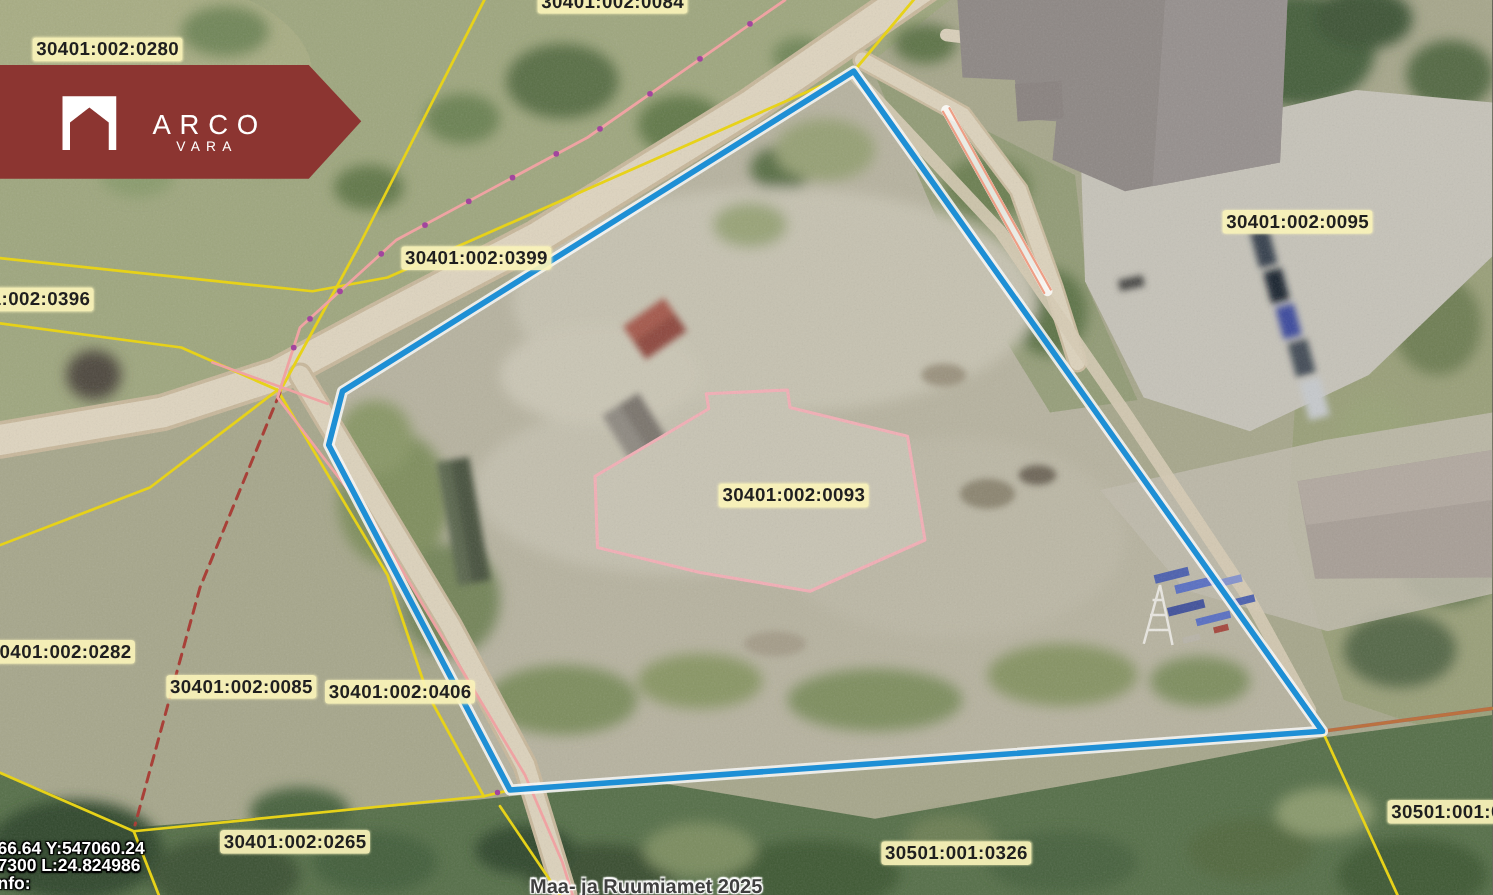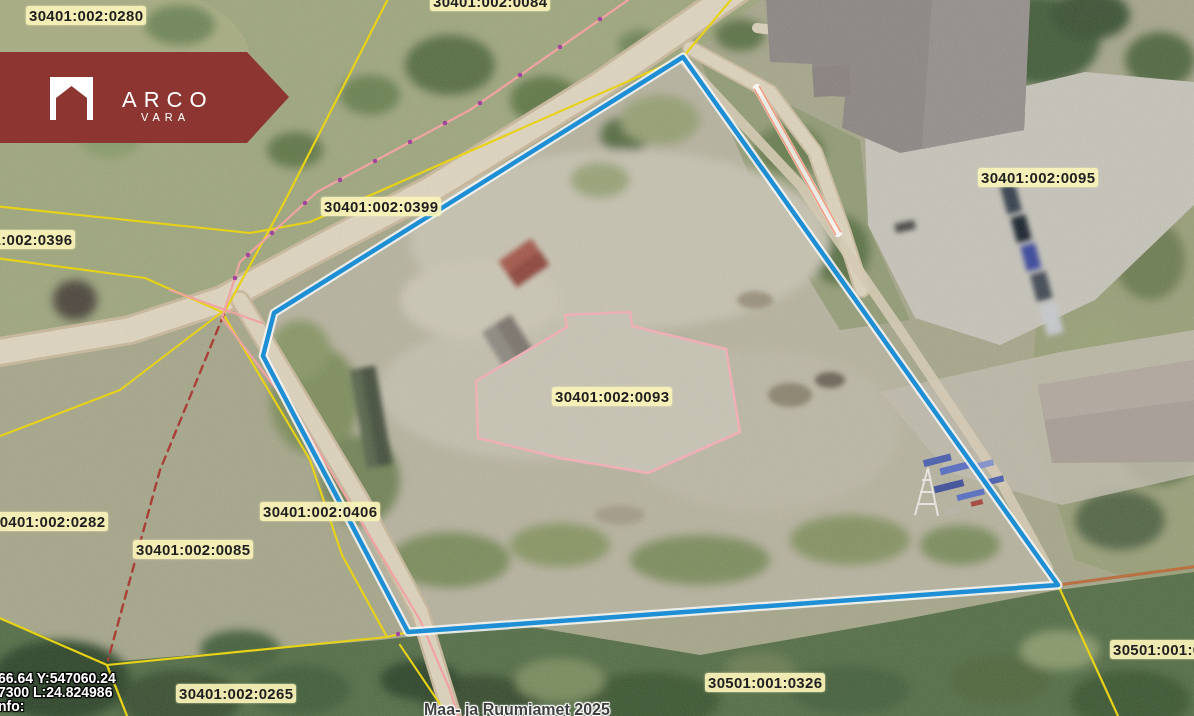--- a/index.html
+++ b/index.html
@@ -230,30 +230,30 @@
       <circle cx="454" cy="627" r="2.2"></circle>
     </g>
   </g>
 
   <g fill="none" stroke-linejoin="round" stroke-linecap="round">
     <polygon points="683,57 274,313 263,356 408,632 1058,585" stroke="#f8f8f8" stroke-width="9" opacity="0.85"></polygon>
     <polygon points="683,57 274,313 263,356 408,632 1058,585" stroke="#1e8fd5" stroke-width="4.5"></polygon>
   </g>
 </svg>
 
-<div class="cad-label" style="left:26px;top:6px">30401:002:0280</div>
+<div class="cad-label" style="left:26px;top:30px">30401:002:0280</div>
 <div class="cad-label" style="left:430px;top:-8px">30401:002:0084</div>
 <div class="cad-label" style="left:321px;top:197px">30401:002:0399</div>
 <div class="cad-label" style="left:-45px;top:230px">30401:002:0396</div>
 <div class="cad-label" style="left:978px;top:168px">30401:002:0095</div>
-<div class="cad-label" style="left:552px;top:387px">30401:002:0093</div>
+<div class="cad-label" style="left:575px;top:387px">30401:002:0093</div>
 <div class="cad-label" style="left:-12px;top:512px">30401:002:0282</div>
 <div class="cad-label" style="left:133px;top:540px">30401:002:0085</div>
-<div class="cad-label" style="left:260px;top:502px">30401:002:0406</div>
-<div class="cad-label" style="left:176px;top:684px">30401:002:0265</div>
+<div class="cad-label" style="left:260px;top:544px">30401:002:0406</div>
+<div class="cad-label" style="left:176px;top:664px">30401:002:0265</div>
 <div class="cad-label" style="left:705px;top:673px">30501:001:0326</div>
 <div class="cad-label" style="left:1110px;top:640px">30501:001:0</div>
 
 <svg id="logo" width="300" height="110" viewBox="0 0 300 110">
   <polygon points="0,10 247,10 289,55 247,101 0,101" fill="#8c3531"></polygon>
   <g>
     <rect x="50" y="35" width="43" height="43" fill="#ffffff"></rect>
     <path d="M56,78 L56,56 L71.5,44 L87,56 L87,78 Z" fill="#8c3531"></path>
   </g>
   <text x="122" y="65" font-family="Liberation Sans, sans-serif" font-size="22" letter-spacing="7" fill="#ffffff">ARCO</text>

